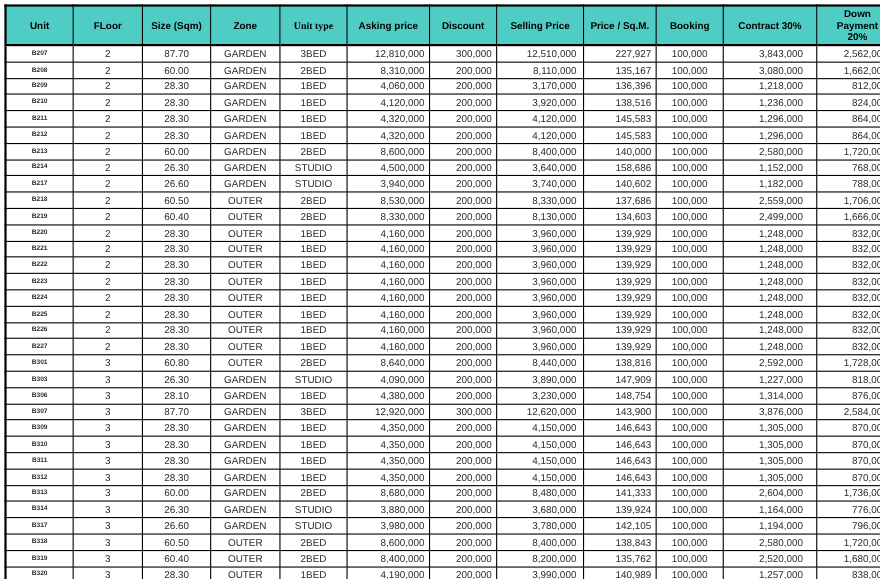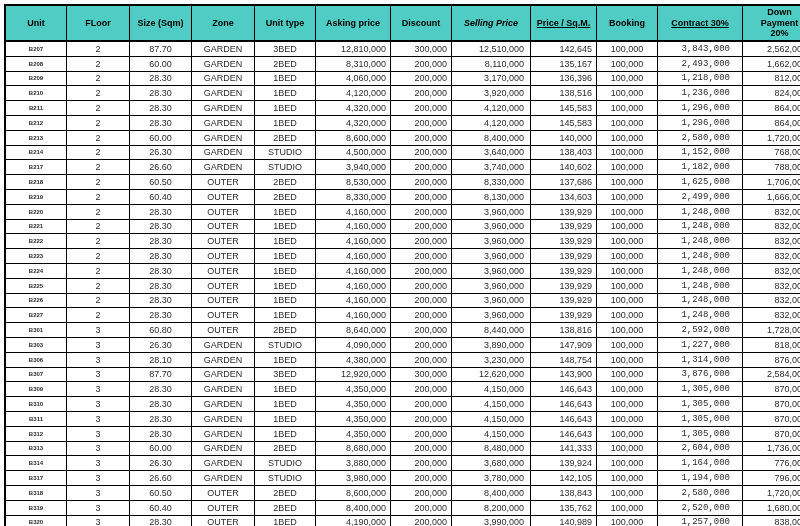--- a/index.html
+++ b/index.html
@@ -47,43 +47,43 @@
     text-align: right;
     vertical-align: middle;
     white-space: nowrap;
     overflow: hidden;
   }
   
   th.col-unit              { width: 56px; }
   th.col-floor             { width: 58px; margin-left: 47px; }
   th.col-size              { width: 57px; }
   th.col-zone              { width: 58px; }
-  th.col-unit_type         { width: 56px; }
+  th.col-unit_type         { width: 56px; font-family: Liberation Serif, serif; }
   th.col-asking_price      { width: 58px; padding: 0 8px; }
   th.col-discount          { width: 56px; }
-  th.col-selling_price     { width: 60px; padding: 0 9px; font-style: italic; }
-  th.col-price_per_sqm     { width: 55px; padding: 0 5px; text-decoration: underline; }
+  th.col-selling_price     { width: 60px; padding: 0 9px; }
+  th.col-price_per_sqm     { width: 55px; padding: 0 5px; }
   th.col-booking           { width: 56px; }
-  th.col-contract_30       { width: 62px; padding: 0 11px; text-decoration: underline; }
+  th.col-contract_30       { width: 62px; padding: 0 11px; }
   th.col-down_payment_20   { width: 57px; padding: 0 8px; }
 
   
   td.col-unit {
     text-align: center;
     font-weight: bold;
     font-size: 6px;
     padding: 0;
   }
   td.col-floor, td.col-size, td.col-zone, td.col-unit_type,
   td.col-booking, td.col-freehold_leasehold {
     text-align: center;
     padding: 0;
   }
   td.col-selling_price  { padding-right: 6px; }
-  td.col-contract_30    { padding-right: 12px; font-family: Liberation Mono, monospace; }
+  td.col-contract_30    { padding-right: 12px; }
   td.col-down_payment_20{ padding-right: 9px; }
 </style>
 </head>
 <body>
 
 <div class="sheet">
   <table>
     <thead>
       <tr id="header-row">
           <th class="col-unit">Unit</th>
@@ -103,37 +103,37 @@
     <tbody id="table-body">
         <tr>
           <td class="col-unit">B207</td>
           <td class="col-floor">2</td>
           <td class="col-size">87.70</td>
           <td class="col-zone">GARDEN</td>
           <td class="col-unit_type">3BED</td>
           <td class="col-asking_price">12,810,000</td>
           <td class="col-discount">300,000</td>
           <td class="col-selling_price">12,510,000</td>
-          <td class="col-price_per_sqm">142,645</td>
+          <td class="col-price_per_sqm">227,927</td>
           <td class="col-booking">100,000</td>
           <td class="col-contract_30">3,843,000</td>
           <td class="col-down_payment_20">2,562,000</td>
         </tr>
         <tr>
           <td class="col-unit">B208</td>
           <td class="col-floor">2</td>
           <td class="col-size">60.00</td>
           <td class="col-zone">GARDEN</td>
           <td class="col-unit_type">2BED</td>
           <td class="col-asking_price">8,310,000</td>
           <td class="col-discount">200,000</td>
           <td class="col-selling_price">8,110,000</td>
           <td class="col-price_per_sqm">135,167</td>
           <td class="col-booking">100,000</td>
-          <td class="col-contract_30">2,493,000</td>
+          <td class="col-contract_30">3,080,000</td>
           <td class="col-down_payment_20">1,662,000</td>
         </tr>
         <tr>
           <td class="col-unit">B209</td>
           <td class="col-floor">2</td>
           <td class="col-size">28.30</td>
           <td class="col-zone">GARDEN</td>
           <td class="col-unit_type">1BED</td>
           <td class="col-asking_price">4,060,000</td>
           <td class="col-discount">200,000</td>
@@ -201,21 +201,21 @@
         </tr>
         <tr>
           <td class="col-unit">B214</td>
           <td class="col-floor">2</td>
           <td class="col-size">26.30</td>
           <td class="col-zone">GARDEN</td>
           <td class="col-unit_type">STUDIO</td>
           <td class="col-asking_price">4,500,000</td>
           <td class="col-discount">200,000</td>
           <td class="col-selling_price">3,640,000</td>
-          <td class="col-price_per_sqm">138,403</td>
+          <td class="col-price_per_sqm">158,686</td>
           <td class="col-booking">100,000</td>
           <td class="col-contract_30">1,152,000</td>
           <td class="col-down_payment_20">768,000</td>
         </tr>
         <tr>
           <td class="col-unit">B217</td>
           <td class="col-floor">2</td>
           <td class="col-size">26.60</td>
           <td class="col-zone">GARDEN</td>
           <td class="col-unit_type">STUDIO</td>
@@ -231,21 +231,21 @@
           <td class="col-unit">B218</td>
           <td class="col-floor">2</td>
           <td class="col-size">60.50</td>
           <td class="col-zone">OUTER</td>
           <td class="col-unit_type">2BED</td>
           <td class="col-asking_price">8,530,000</td>
           <td class="col-discount">200,000</td>
           <td class="col-selling_price">8,330,000</td>
           <td class="col-price_per_sqm">137,686</td>
           <td class="col-booking">100,000</td>
-          <td class="col-contract_30">1,625,000</td>
+          <td class="col-contract_30">2,559,000</td>
           <td class="col-down_payment_20">1,706,000</td>
         </tr>
         <tr>
           <td class="col-unit">B219</td>
           <td class="col-floor">2</td>
           <td class="col-size">60.40</td>
           <td class="col-zone">OUTER</td>
           <td class="col-unit_type">2BED</td>
           <td class="col-asking_price">8,330,000</td>
           <td class="col-discount">200,000</td>

